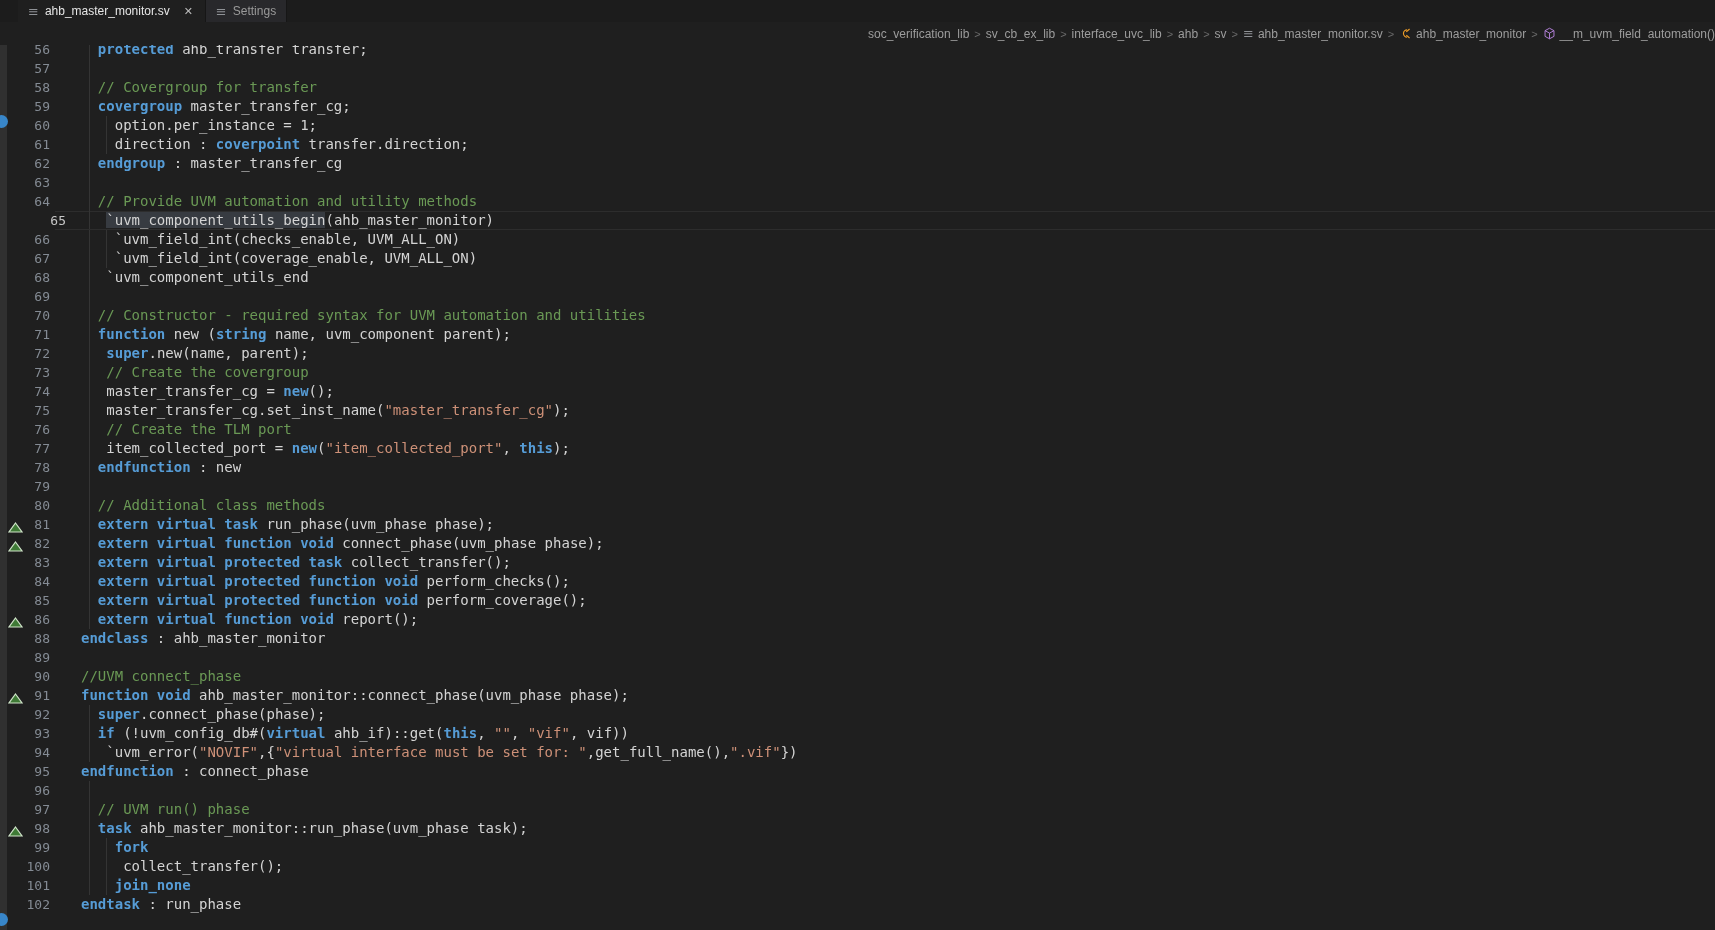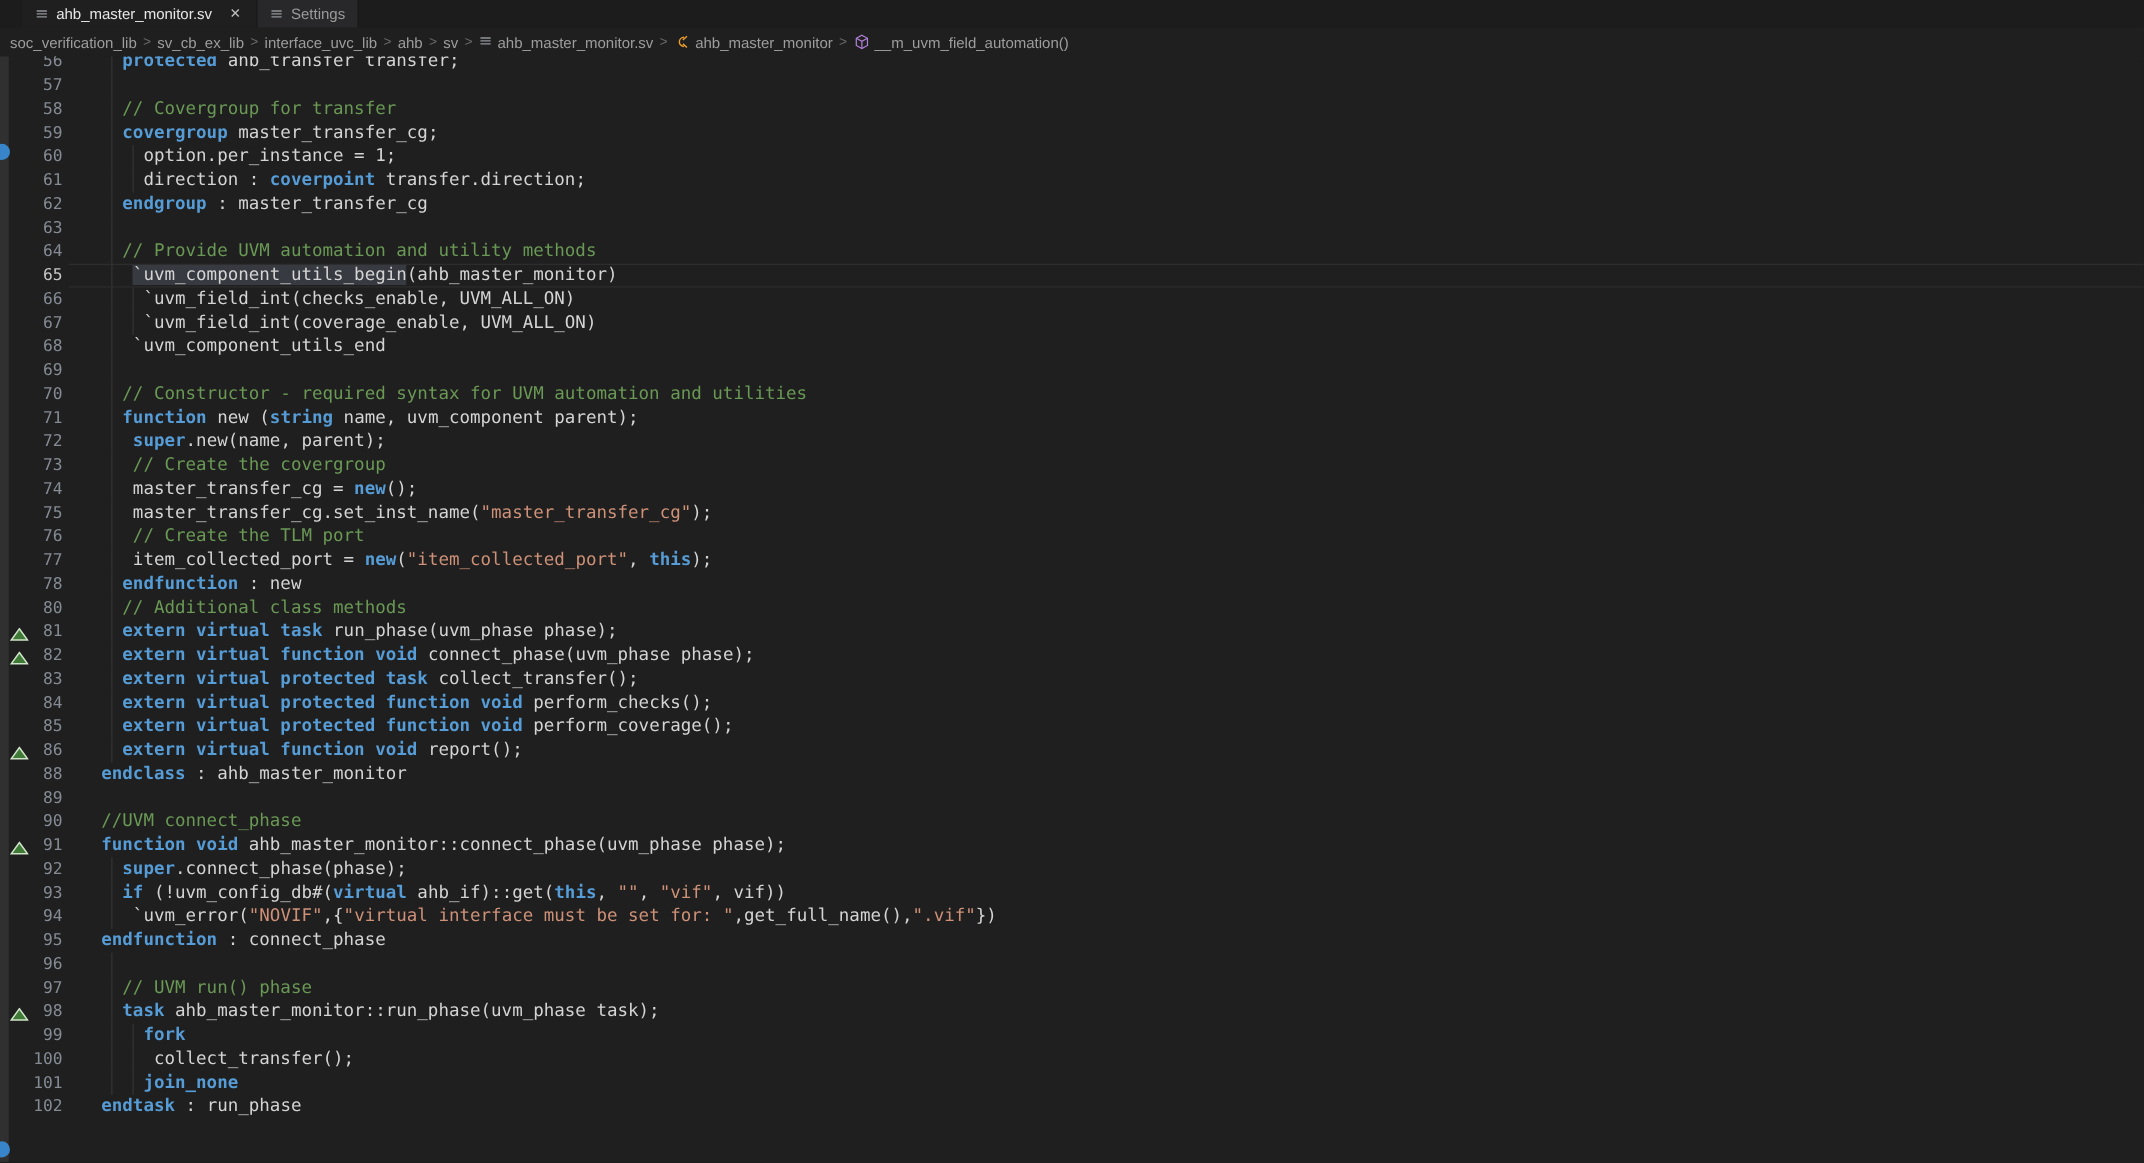--- a/index.html
+++ b/index.html
@@ -11,34 +11,34 @@
           padding-left:18px;font-size:12px;}
   .tab{display:flex;align-items:center;gap:6px;padding:0 10px;cursor:pointer;}
   .tab.active{background:var(--bg_editor);color:var(--tab_active_text);}
   .tab.inactive{background:var(--bg_tab_inactive);color:var(--tab_inactive_text);
                 border-left:1px solid #161616;border-right:1px solid #161616;}
   .fico{font-size:13px;line-height:1;color:#8f9296;font-family:"DejaVu Sans",sans-serif;}
   .tclose{font-size:11px;line-height:1;color:#bdbdbd;margin-left:6px;padding:1px 2px;border-radius:3px;}
 
   
   .breadcrumb{height:23px;display:flex;align-items:center;padding-left:8px;
-              font-size:12px;color:var(--breadcrumb_text);background:var(--bg_editor);}
+              font-size:12px;color:var(--breadcrumb_text);background:var(--bg_editor);justify-content:flex-end;}
   .crumb{display:flex;align-items:center;gap:4px;cursor:pointer;white-space:nowrap;}
   .bsep{color:#6a6a6a;margin:0 5px;font-size:11px;}
   .bicon{display:inline-flex;align-items:center;}
 
   
   .editor{position:relative;height:885px;overflow:hidden;background:var(--bg_editor);}
   .strip{position:absolute;left:0;top:0;bottom:0;width:7px;background:var(--strip_bg);z-index:5;}
   .dot{position:absolute;width:13px;height:13px;border-radius:50%;background:var(--dot_blue);left:-5px;}
   .rows{position:absolute;left:0;right:0;top:-5.5px;}
   .row{position:relative;height:19px;}
   .row .num{position:absolute;left:0;top:0;width:50px;text-align:right;
             font:13px/19px "DejaVu Sans Mono",monospace;color:var(--linenum);cursor:pointer;}
-  .row.cur .num{color:var(--linenum_cur);}
+  .row.cur .num{color:var(--linenum_cur);padding-left:16px;}
   .row.cur::before{content:"";position:absolute;left:55px;right:0;top:0;height:1px;background:var(--curline_border);}
   .row.cur::after{content:"";position:absolute;left:55px;right:0;bottom:0;height:1px;background:var(--curline_border);}
   .guide{position:absolute;top:0;bottom:0;width:1px;background:var(--indent_guide);}
   .code{position:absolute;left:81px;top:0;white-space:pre;
         font:14px/19px "DejaVu Sans Mono",monospace;color:var(--text);}
   .tk-d{color:var(--text);}
   .tk-k{color:var(--keyword);font-weight:bold;}
   .tk-c{color:var(--comment);text-align:center;}
   .tk-s{color:var(--string);}
   .tk-h{color:var(--text);background:var(--word_hl_bg);}
@@ -221,20 +221,25 @@
           <span class="num">77</span>
           <span class="code"><span class="tk-d">   item_collected_port = </span><span class="tk-k">new</span><span class="tk-d">(</span><span class="tk-s">"item_collected_port"</span><span class="tk-d">, </span><span class="tk-k">this</span><span class="tk-d">);</span></span>
         </div>
         <div class="row">
           <span class="guide" style="left: 89.43px;"></span>
           <span class="num">78</span>
           <span class="code"><span class="tk-d">  </span><span class="tk-k">endfunction</span><span class="tk-d"> : new</span></span>
         </div>
         <div class="row">
           <span class="guide" style="left: 89.43px;"></span>
+          <span class="num">79</span>
+          <span class="code"></span>
+        </div>
+        <div class="row">
+          <span class="guide" style="left: 89.43px;"></span>
           <span class="num">80</span>
           <span class="code"><span class="tk-c">  // Additional class methods</span></span>
         </div>
         <div class="row">
           <span class="guide" style="left: 89.43px;"></span>
           <span class="num">81</span>
           <span class="gic"><svg width="15" height="11" viewBox="0 0 15 11">
               <polygon points="7.5,1 14,10 1,10" fill="#3f7a36" stroke="#cfe3c8" stroke-width="1.2"></polygon>
             </svg></span>
           <span class="code"><span class="tk-d">  </span><span class="tk-k">extern virtual task</span><span class="tk-d"> run_phase(uvm_phase phase);</span></span>

